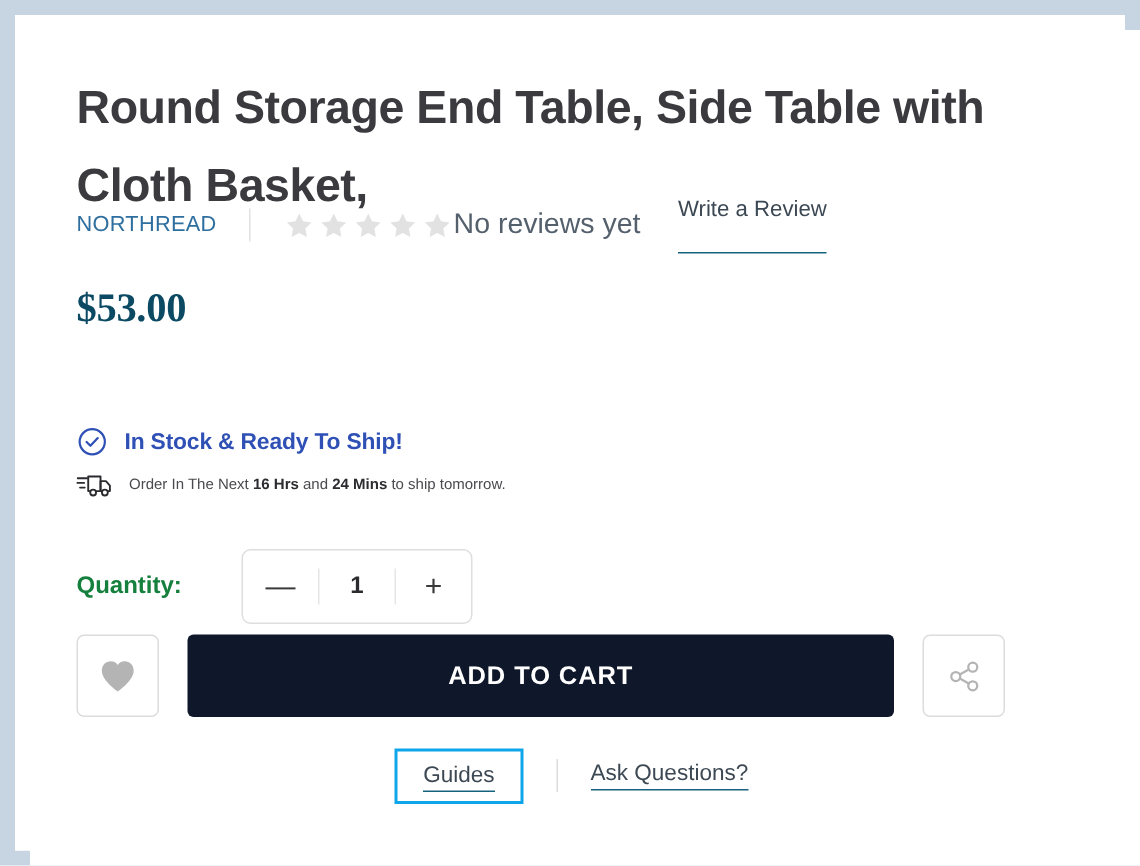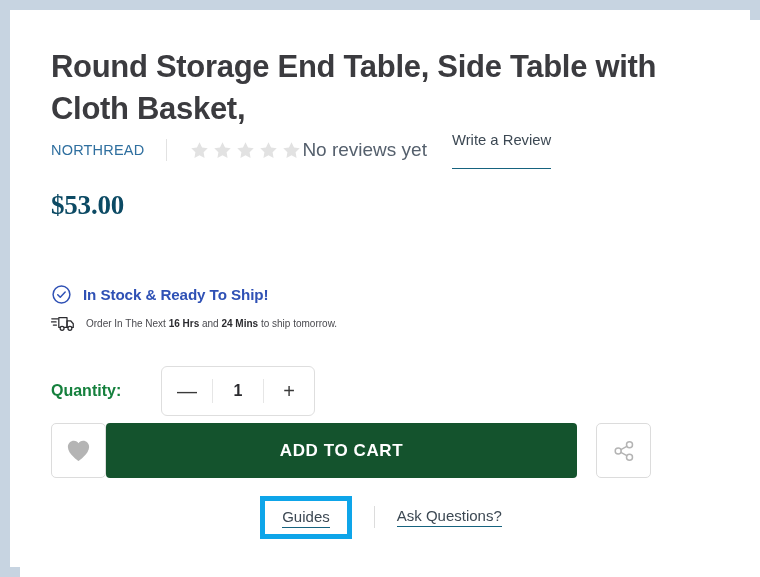--- a/index.html
+++ b/index.html
@@ -45,21 +45,21 @@
   }
 
   
   #product-title {
     position: absolute;
     left: 31px;
     top: 26px;
     width: 660px;
     margin: 0;
     font-size: 31px;
-    line-height: 42px;
+    line-height: 52px;
     font-weight: bold;
     color: #3b3b3f;
     letter-spacing: -0.3px;
   }
 
   
   #meta-row {
     position: absolute;
     left: 31px;
     top: 117px;
@@ -220,21 +220,22 @@
     display: flex;
     align-items: center;
     justify-content: center;
     cursor: pointer;
     box-sizing: border-box;
     padding: 0;
   }
   #add-to-cart-button {
     width: 471px;
     height: 55px;
-    background: #14532d;
+    margin-left: 19px;
+    background: #0f172a;
     border: none;
     border-radius: 4px;
     color: #ffffff;
     font-size: 17px;
     font-weight: bold;
     letter-spacing: 0.6px;
     cursor: pointer;
     font-family: "Liberation Sans", sans-serif;
   }
   #share-button {
@@ -265,21 +266,21 @@
   }
   .footer-link {
     font-size: 15px;
     color: #3c4853;
     text-decoration: none;
     border-bottom: 1.5px solid #16637f;
     padding-bottom: 2px;
     white-space: nowrap;
   }
   #guides-highlight {
-    border: 5px solid #0ea5e9;
+    border: 2px solid #0ea5e9;
     padding: 7px 17px 6px 17px;
     display: flex;
     align-items: flex-end;
     box-sizing: border-box;
   }
   #footer-divider {
     width: 1px;
     height: 22px;
     background: #dcdcdc;
     margin: 0 22px;

